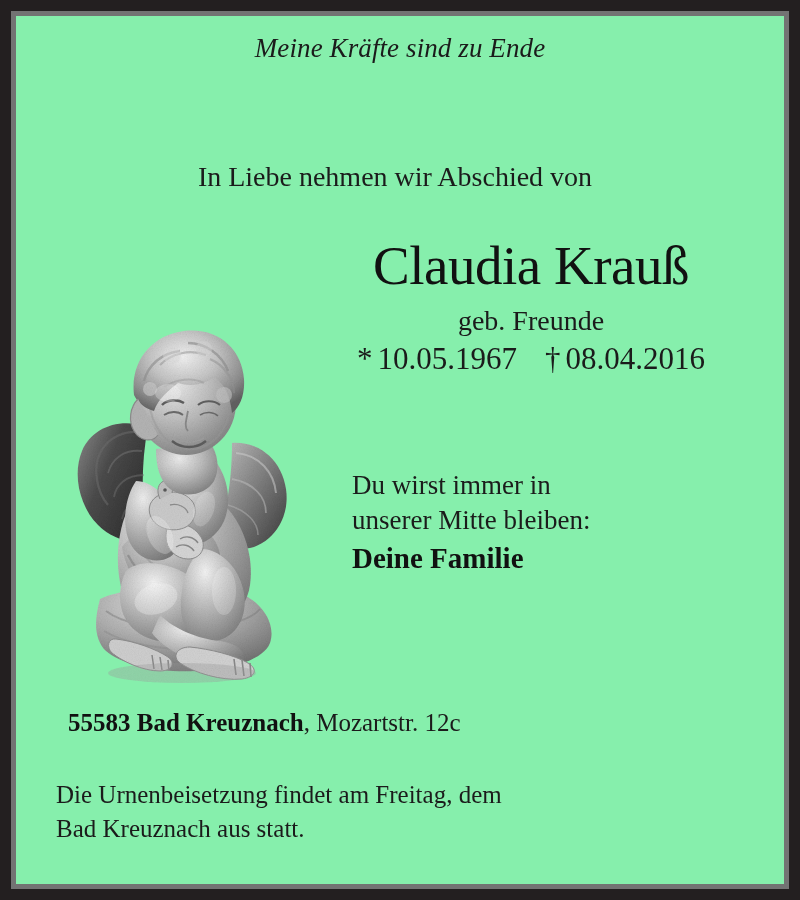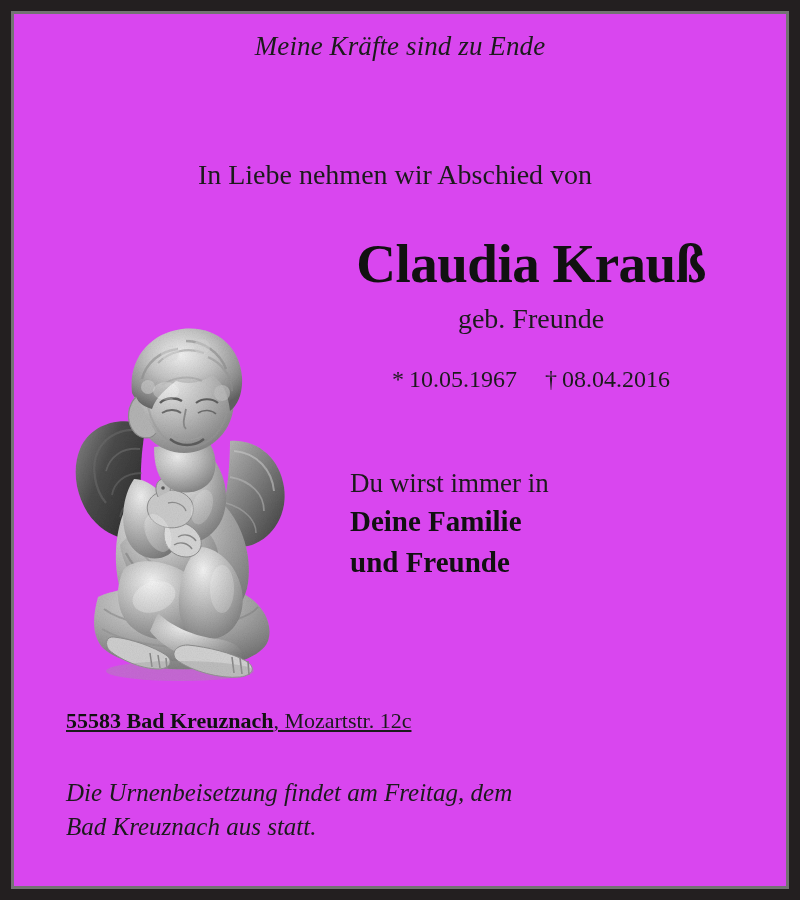--- a/index.html
+++ b/index.html
@@ -21,22 +21,22 @@
     height: 900px;
     box-sizing: border-box;
     background: #231f20;
     padding: 11px;
   }
   #notice-inner-rule {
     position: relative;
     width: 100%;
     height: 100%;
     box-sizing: border-box;
-    background: #d946ef;
-    border: 3px solid #737373;
+    background: #86efac;
+    border: 5px solid #737373;
     overflow: hidden;
   }
   #notice-body {
     position: relative;
     width: 100%;
     height: 100%;
     box-sizing: border-box;
   }
 
   
@@ -71,40 +71,40 @@
   
   #identity-block {
     position: absolute;
     left: 272px;
     right: 10px;
     top: 218px;
     text-align: center;
   }
   #deceased-name {
     display: block;
-    font-weight: bold;
+    font-weight: normal;
     font-size: 55px;
     line-height: 64px;
     color: #111111;
     letter-spacing: -0.5px;
     white-space: nowrap;
   }
   #maiden-name {
     display: block;
     font-size: 28px;
     line-height: 38px;
     color: #1b1b1b;
     margin-top: 4px;
   }
   #life-dates {
     display: block;
-    font-size: 24px;
+    font-size: 31px;
     line-height: 38px;
     color: #1b1b1b;
-    margin-top: 22px;
+    margin-top: 0;
   }
   #life-dates .date-sep {
     display: inline-block;
     width: 28px;
   }
   .date-symbol {
     display: inline-block;
     margin-right: 5px;
   }
 
@@ -147,37 +147,35 @@
     width: 100%;
     height: 100%;
   }
 
   
   #address-line {
     position: absolute;
     left: 52px;
     right: 20px;
     top: 691px;
-    font-size: 22px;
+    font-size: 25px;
     line-height: 32px;
     color: #1b1b1b;
-    text-decoration: underline;
   }
   #address-city {
     font-weight: bold;
     color: #111111;
   }
 
   
   #funeral-details {
     position: absolute;
-    left: 52px;
+    left: 40px;
     right: 20px;
     top: 762px;
-    font-style: italic;
   }
   #funeral-details .detail-line {
     display: block;
     font-size: 25px;
     line-height: 34px;
     color: #1b1b1b;
   }
 </style>
 </head>
 <body>
@@ -356,23 +354,23 @@
       <div id="identity-block">
         <span id="deceased-name">Claudia Krauß</span>
         <span id="maiden-name">geb. Freunde</span>
         <span id="life-dates">
           <span class="date-symbol">*</span><span>10.05.1967</span><span class="date-sep"></span><span class="date-symbol">†</span><span>08.04.2016</span>
         </span>
       </div>
 
       <div id="farewell-block">
         <span class="farewell-line">Du wirst immer in</span>
+        <span class="farewell-line">unserer Mitte bleiben:</span>
         <span id="farewell-signers">
           <span class="signer-line">Deine Familie</span>
-          <span class="signer-line">und Freunde</span>
         </span>
       </div>
 
       <div id="address-line"><span id="address-city">55583 Bad Kreuznach</span><span id="address-street">, Mozartstr. 12c</span></div>
 
       <div id="funeral-details">
         <span class="detail-line">Die Urnenbeisetzung findet am Freitag, dem</span>
         <span class="detail-line">Bad Kreuznach aus statt.</span>
       </div>
 

